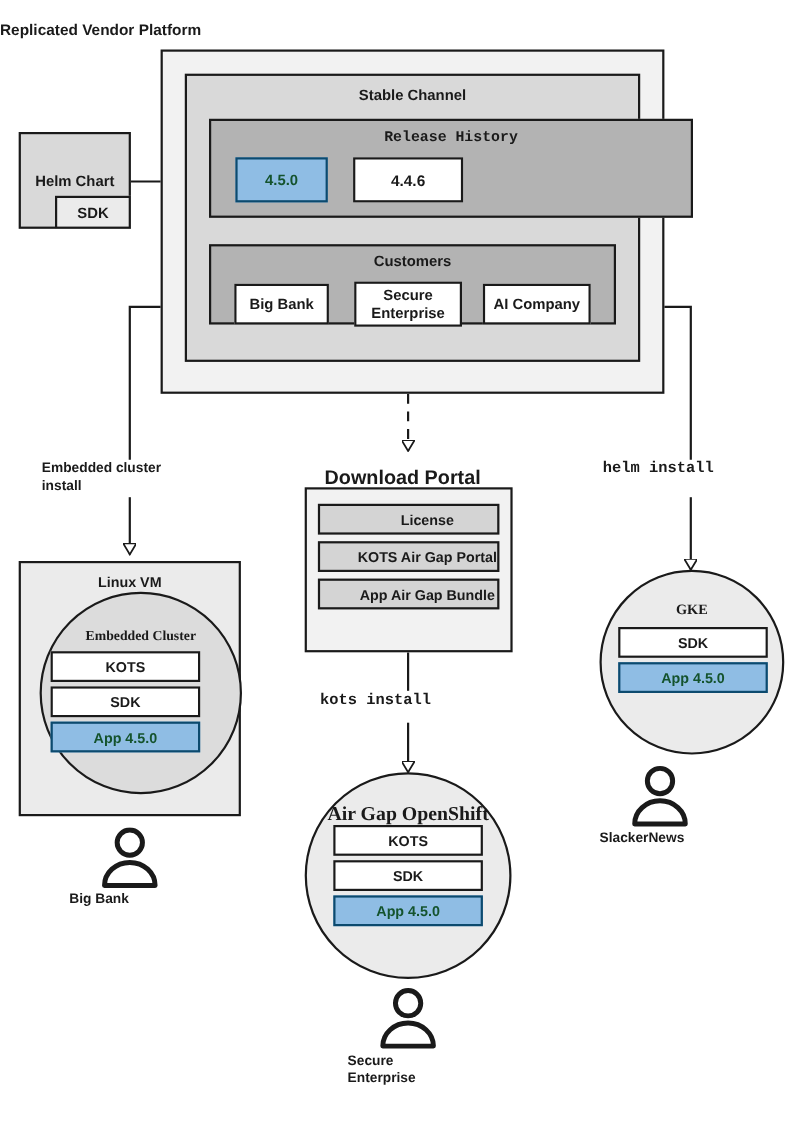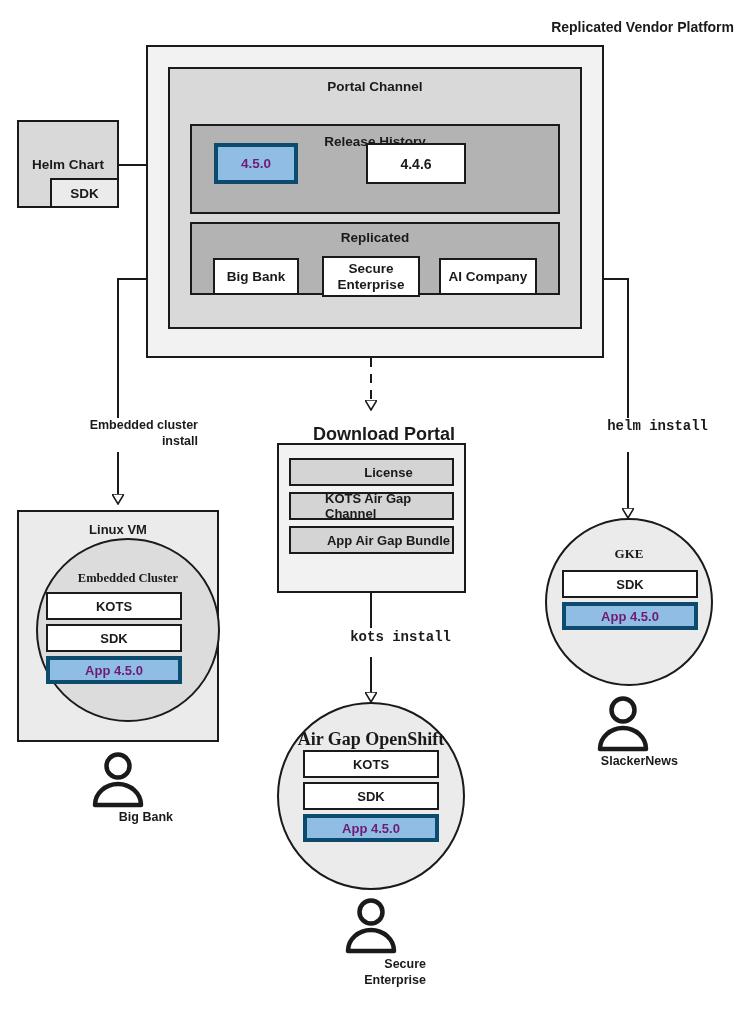--- a/index.html
+++ b/index.html
@@ -10,24 +10,24 @@
   .node{position:absolute;box-sizing:border-box;display:flex;
         align-items:center;justify-content:center;text-align:center;}
   .ttl{font-weight:bold;}
   
   .bx-outer{background:#f2f2f2;border:2px solid #1a1a1a;}
   .bx-mid{background:#d9d9d9;border:2px solid #1a1a1a;}
   .bx-inner{background:#b3b3b3;border:2px solid #1a1a1a;}
   .bx-white{background:#ffffff;border:2px solid #1a1a1a;}
   .bx-grey{background:#d4d4d4;border:2px solid #1a1a1a;padding-left:34px;}
   .bx-lgrey{background:#ebebeb;border:2px solid #1a1a1a;}
-  .bx-blue{background:#8fbde4;border:4px solid #0c4a6e;color:#701a75;}
+  .bx-blue{background:#8fbde4;border:2px solid #0c4a6e;color:#14532d;}
   .circ{border-radius:50%;background:#ebebeb;border:2px solid #1a1a1a;font-family:Liberation Serif, serif;}
   .label-hdr{position:absolute;width:100%;text-align:center;font-weight:bold;}
-  .plain{position:absolute;text-align:right;font-weight:bold;line-height:1.25;}
+  .plain{position:absolute;text-align:left;font-weight:bold;line-height:1.25;}
   .mono{font-family:"Liberation Mono",monospace;font-weight:bold;}
   .person{position:absolute;}
   .stack{position:absolute;display:flex;flex-direction:column;gap:6px;}
   .stack > div{height:28px;display:flex;align-items:center;justify-content:center;
                box-sizing:border-box;font-weight:bold;font-size:13px;}
 </style>
 </head>
 <body>
 
 <div id="canvas">
@@ -56,33 +56,33 @@
       <path d="M371,593 L371,628"></path>
       <path d="M371,657 L371,702" marker-end="url(#ah-hollow)"></path>
     </g>
   </svg>
 
   <div class="plain" style="left:0;top:19px;width:734px;font-size:14px;">Replicated Vendor Platform</div>
 
   <div class="node bx-outer" style="left:146px;top:45px;width:458px;height:313px;"></div>
 
   <div class="node bx-mid" style="left:168px;top:67px;width:414px;height:262px;">
-    <div class="label-hdr ttl" style="top:10px;font-size:13.5px;">Portal Channel</div>
+    <div class="label-hdr ttl" style="top:10px;font-size:13.5px;">Stable Channel</div>
   </div>
 
-  <div class="node bx-inner" style="left:190px;top:124px;width:370px;height:90px;">
+  <div class="node bx-inner" style="left:190px;top:108px;width:440px;height:90px;font-family:Liberation Mono, monospace;">
     <div class="label-hdr ttl" style="top:8px;font-size:13.5px;">Release History</div>
   </div>
 
   <div class="node bx-blue" style="left:214px;top:143px;width:84px;height:41px;font-weight:bold;font-size:13.5px;">4.5.0</div>
 
-  <div class="node bx-white" style="left:321px;top:143px;width:100px;height:41px;font-weight:bold;font-size:14px;margin-left:45px;">4.4.6</div>
+  <div class="node bx-white" style="left:321px;top:143px;width:100px;height:41px;font-weight:bold;font-size:14px;">4.4.6</div>
 
   <div class="node bx-inner" style="left:190px;top:222px;width:370px;height:73px;">
-    <div class="label-hdr ttl" style="top:6px;font-size:13.5px;">Replicated</div>
+    <div class="label-hdr ttl" style="top:6px;font-size:13.5px;">Customers</div>
   </div>
 
   <div class="node bx-white" style="left:213px;top:258px;width:86px;height:37px;font-weight:bold;font-size:13.5px;">Big Bank</div>
 
   <div class="node bx-white" style="left:322px;top:256px;width:98px;height:41px;font-weight:bold;font-size:13.5px;line-height:1.15;flex-direction:column;">
     <span>Secure</span>
     <span>Enterprise</span>
   </div>
 
   <div class="node bx-white" style="left:439px;top:258px;width:98px;height:37px;font-weight:bold;font-size:13.5px;">AI Company</div>
@@ -97,21 +97,21 @@
 
   <div class="plain" style="left:295px;top:423px;width:160px;font-size:18px;">Download Portal</div>
 
   <div class="plain mono" style="left:548px;top:418px;width:160px;font-size:14px;">helm install</div>
 
   <div class="plain mono" style="left:291px;top:629px;width:160px;font-size:14px;">kots install</div>
 
   <div class="node bx-outer" style="left:277px;top:443px;width:189px;height:150px;"></div>
   <div class="stack" style="left:289px;top:458px;width:165px;">
     <div class="bx-grey">License</div>
-    <div class="bx-grey">KOTS Air Gap Channel</div>
+    <div class="bx-grey">KOTS Air Gap Portal</div>
     <div class="bx-grey">App Air Gap Bundle</div>
   </div>
 
   <div class="node bx-lgrey" style="left:17px;top:510px;width:202px;height:232px;">
     <div class="label-hdr ttl" style="top:10px;font-size:13px;">Linux VM</div>
   </div>
   <div class="node circ" style="left:36px;top:538px;width:184px;height:184px;background:#dcdcdc;">
     <div class="label-hdr ttl" style="top:31px;font-size:12.5px;">Embedded Cluster</div>
   </div>
   <div class="stack" style="left:46px;top:592px;width:136px;gap:4px;">
@@ -127,21 +127,21 @@
     <div class="plain" style="left:0;top:58px;width:110px;font-size:12.5px;">Big Bank</div>
   </div>
 
   <div class="node circ" style="left:545px;top:518px;width:168px;height:168px;">
     <div class="label-hdr ttl" style="top:26px;font-size:13px;">GKE</div>
   </div>
   <div class="stack" style="left:562px;top:570px;width:136px;gap:4px;">
     <div class="bx-white">SDK</div>
     <div class="bx-blue">App 4.5.0</div>
   </div>
-  <div class="person" style="left:568px;top:696px;width:110px;">
+  <div class="person" style="left:545px;top:696px;width:110px;">
     <svg width="110" height="60" viewBox="0 0 110 60" xmlns="http://www.w3.org/2000/svg">
       <circle cx="55" cy="14" r="11.5" fill="none" stroke="#1a1a1a" stroke-width="4.5"></circle>
       <path d="M32,53 a23,21 0 0 1 46,0 z" fill="none" stroke="#1a1a1a" stroke-width="4.5" stroke-linejoin="round"></path>
     </svg>
     <div class="plain" style="left:0;top:58px;width:110px;font-size:12.5px;">SlackerNews</div>
   </div>
 
   <div class="node circ" style="left:277px;top:702px;width:188px;height:188px;">
     <div class="label-hdr ttl" style="top:25px;font-size:18px;">Air Gap OpenShift</div>
   </div>

